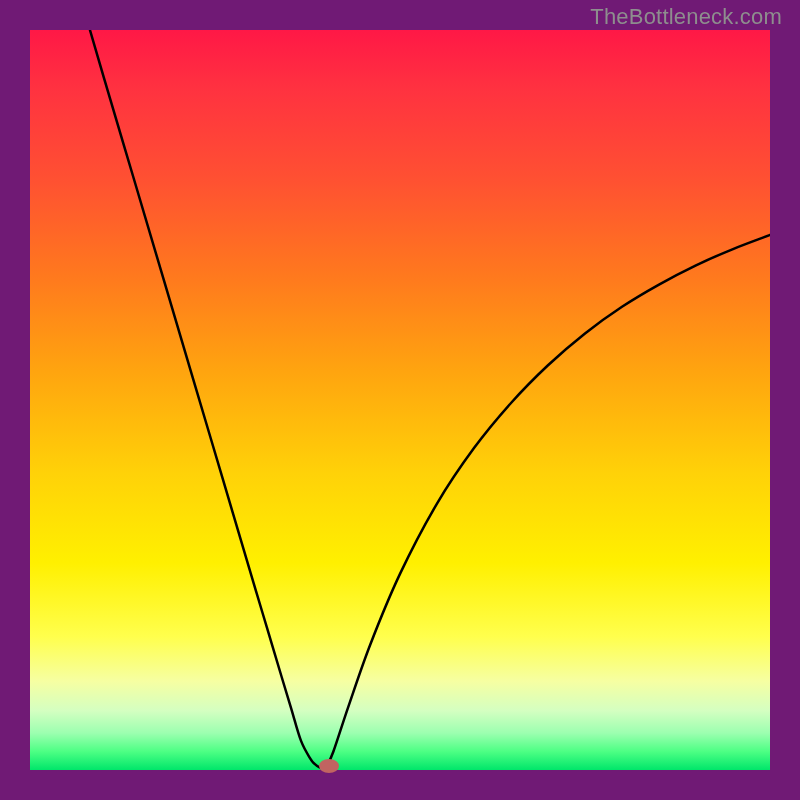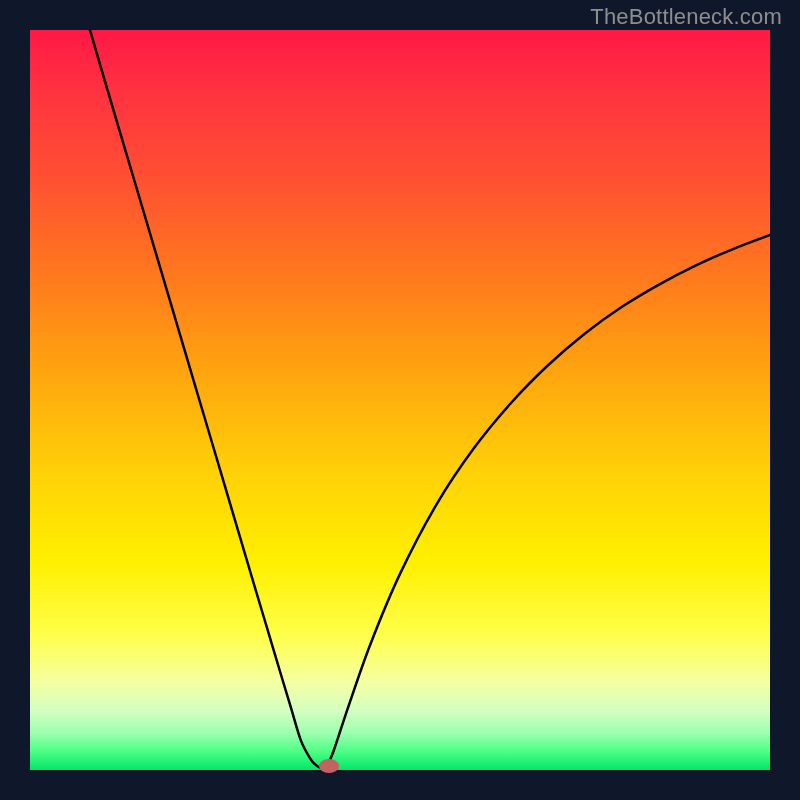--- a/index.html
+++ b/index.html
@@ -8,21 +8,21 @@
     width: 800px;
     height: 800px;
     background: #000;
     font-family: Arial, Helvetica, sans-serif;
     overflow: hidden;
   }
   .frame {
     position: relative;
     width: 800px;
     height: 800px;
-    background: #0f172a;
+    background: #701a75;
   }
   .plot {
     position: absolute;
     left: 30px;
     top: 30px;
     width: 740px;
     height: 740px;
     background: linear-gradient(to bottom,
       #ff1846 0%,
       #ff3240 8%,

